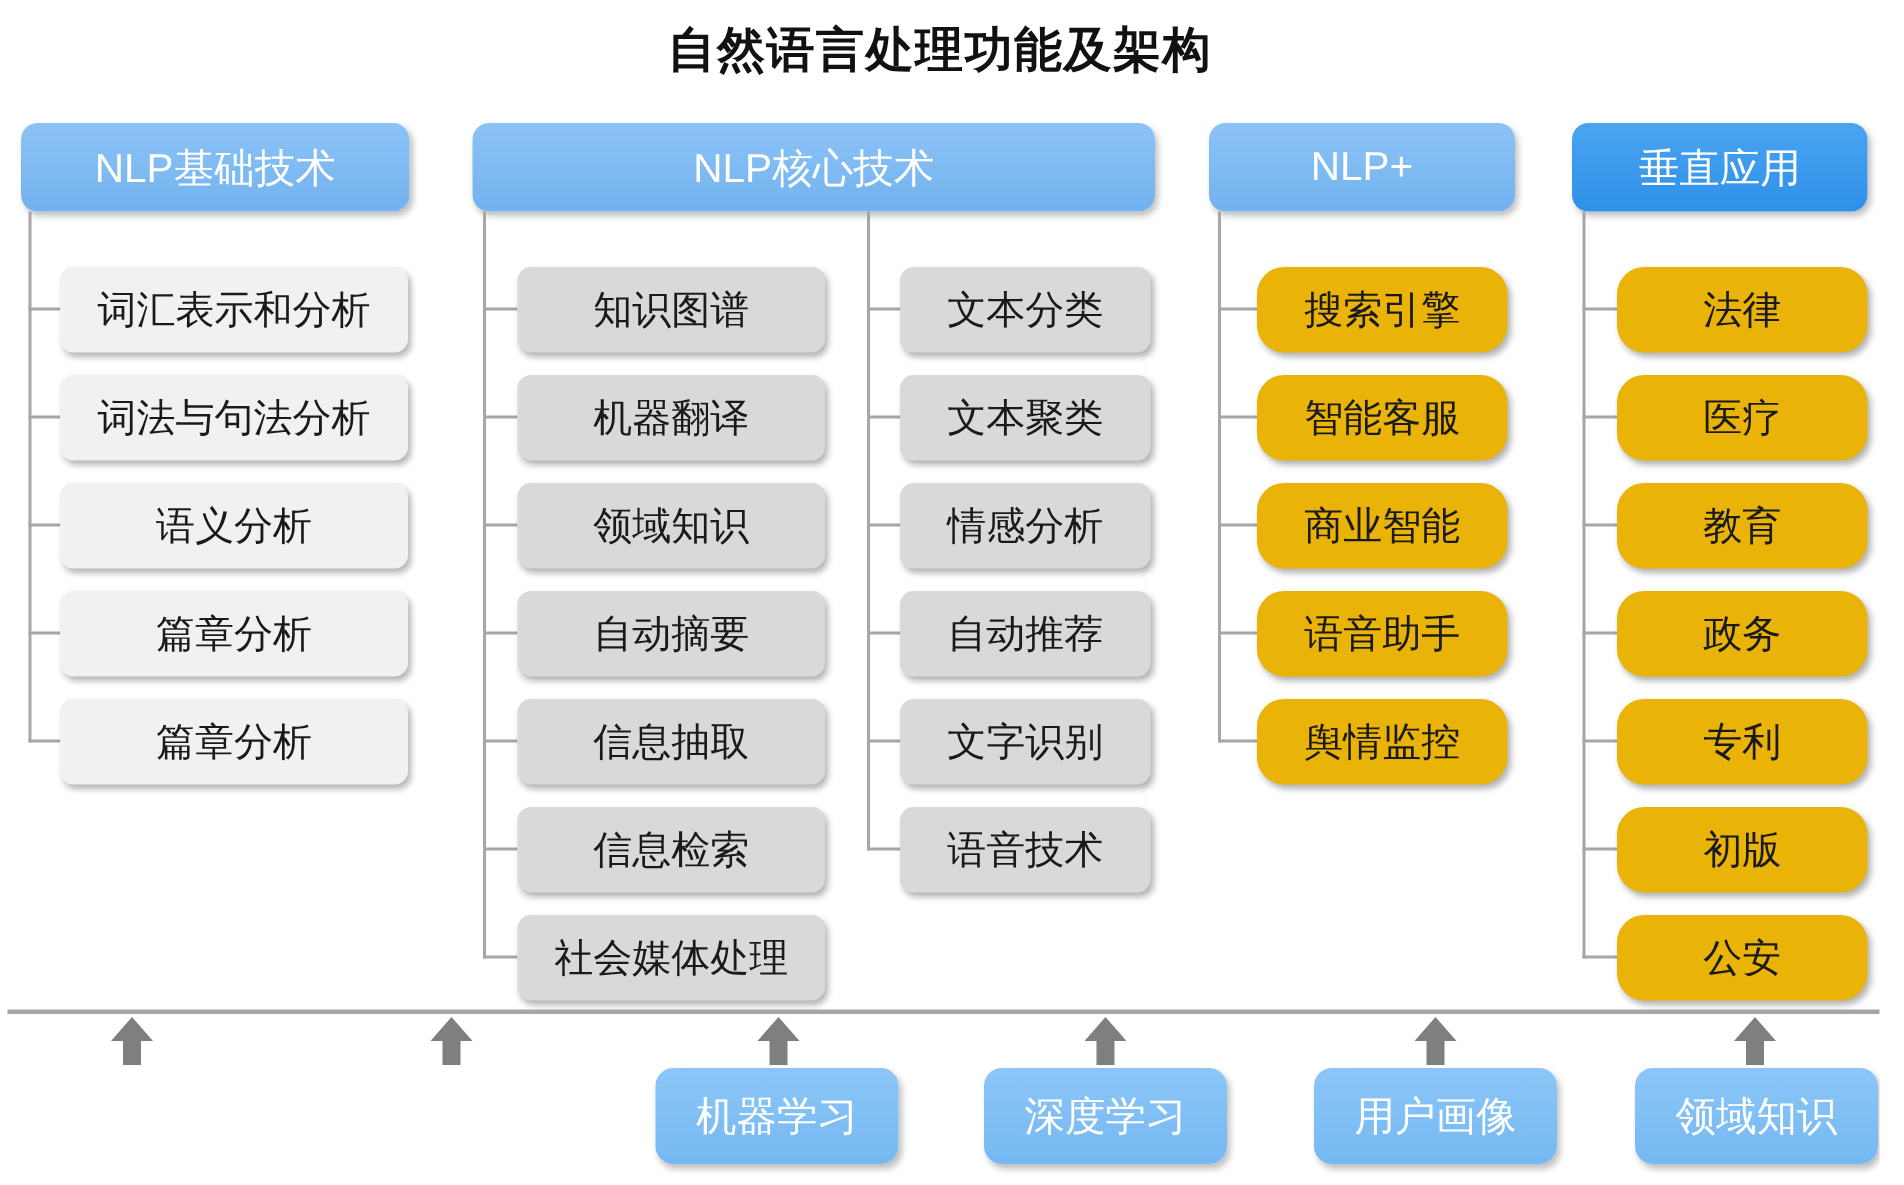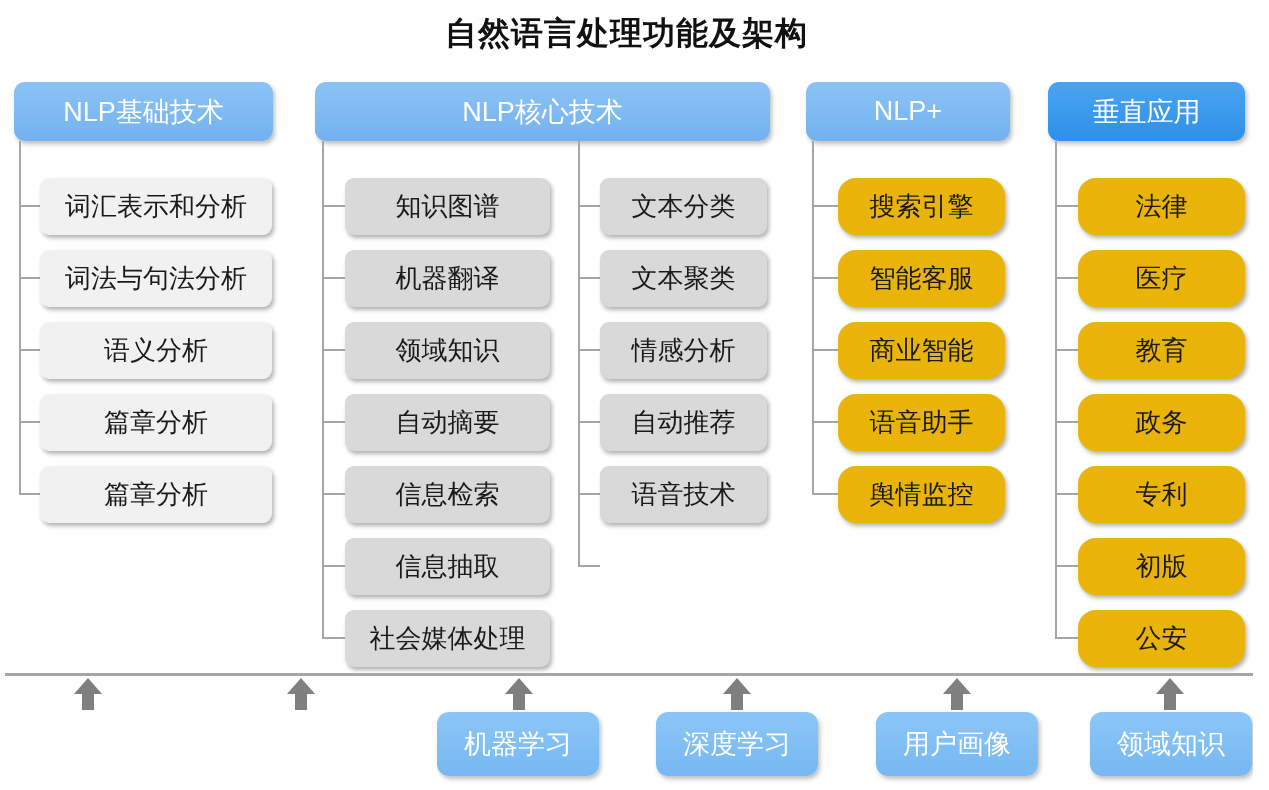--- a/index.html
+++ b/index.html
@@ -127,30 +127,31 @@
     <div class="box g1">语义分析</div>
     <div class="box g1">篇章分析</div>
     <div class="box g1">篇章分析</div>
   </div>
 
   <div class="col" id="col2a">
     <div class="box g2">知识图谱</div>
     <div class="box g2">机器翻译</div>
     <div class="box g2">领域知识</div>
     <div class="box g2">自动摘要</div>
+    <div class="box g2">信息抽取</div>
     <div class="box g2">信息检索</div>
-    <div class="box g2">信息抽取</div>
     <div class="box g2">社会媒体处理</div>
   </div>
 
   <div class="col" id="col2b">
     <div class="box g2">文本分类</div>
     <div class="box g2">文本聚类</div>
     <div class="box g2">情感分析</div>
     <div class="box g2">自动推荐</div>
+    <div class="box g2">文字识别</div>
     <div class="box g2">语音技术</div>
   </div>
 
   <div class="col" id="col3">
     <div class="box g3">搜索引擎</div>
     <div class="box g3">智能客服</div>
     <div class="box g3">商业智能</div>
     <div class="box g3">语音助手</div>
     <div class="box g3">舆情监控</div>
   </div>

